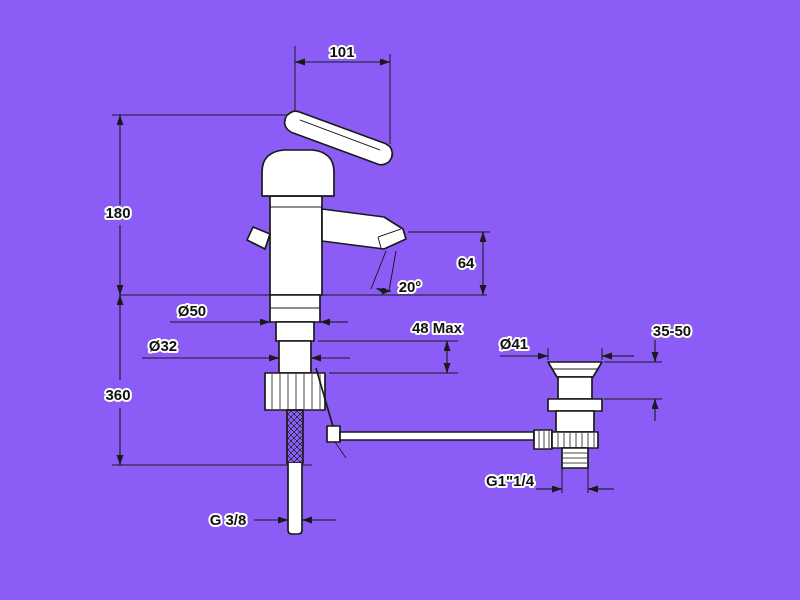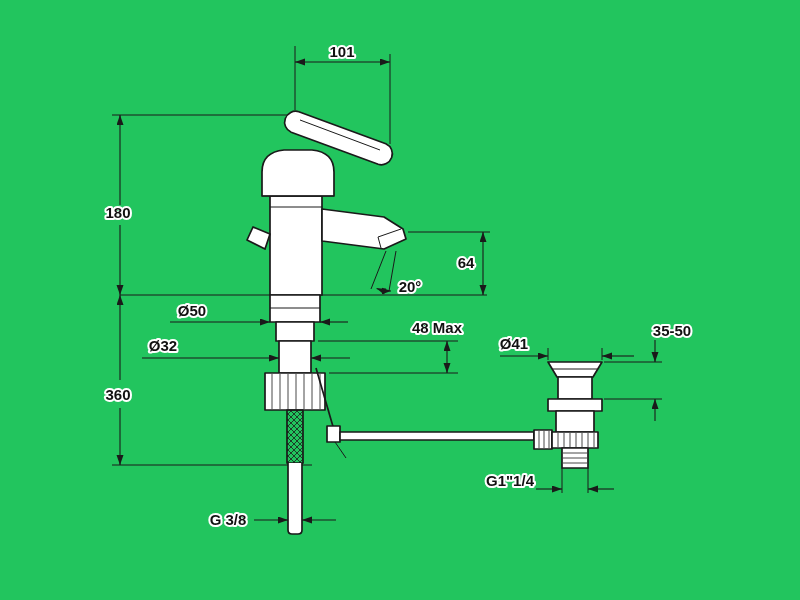--- a/index.html
+++ b/index.html
@@ -1,17 +1,17 @@
 <!DOCTYPE html>
 <html><head>
 <meta charset="utf-8">
 <style>
   html,body{margin:0;padding:0}
   body{width:800px;height:600px;background:#ffffff;font-family:"Liberation Sans",sans-serif;overflow:hidden}
-  .stage{width:800px;height:600px;background:#22c55e}
+  .stage{width:800px;height:600px;background:#8b5cf6}
   svg{display:block}
   .thick{stroke:#1a1a1a;stroke-width:1.7;fill:#ffffff;stroke-linejoin:round}
   .lineonly{stroke:#1a1a1a;stroke-width:1.7;fill:none;stroke-linejoin:round}
   .thin{stroke:#1a1a1a;stroke-width:1;fill:none}
   .dim{stroke:#1a1a1a;stroke-width:1.1;fill:none}
   .knurl{stroke:#1a1a1a;stroke-width:.8;fill:none}
   .lbl{font:700 15px "Liberation Sans",sans-serif;fill:#111111;text-anchor:middle;
        paint-order:stroke;stroke:#ffffff;stroke-width:4;stroke-linejoin:round}
 </style>
 </head>

